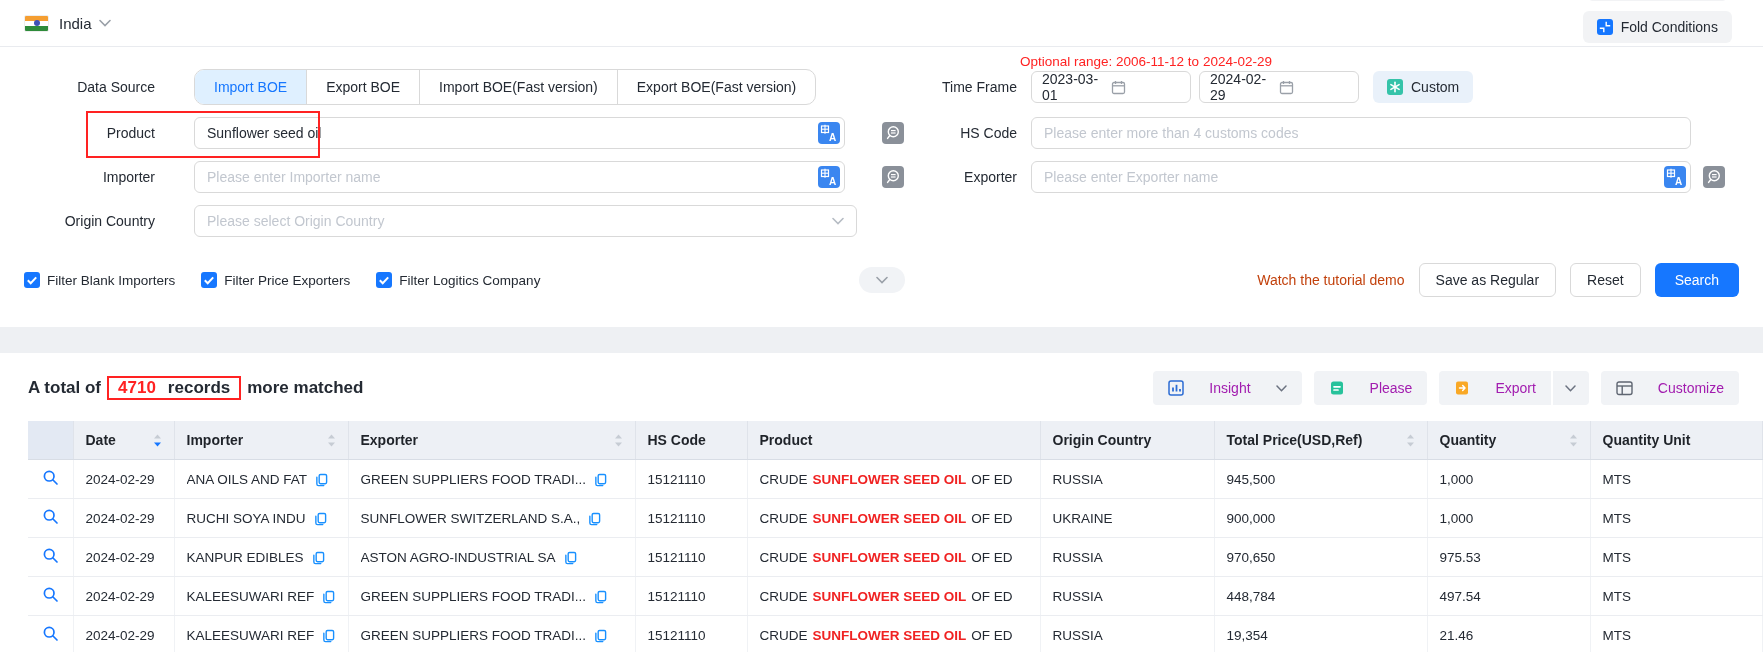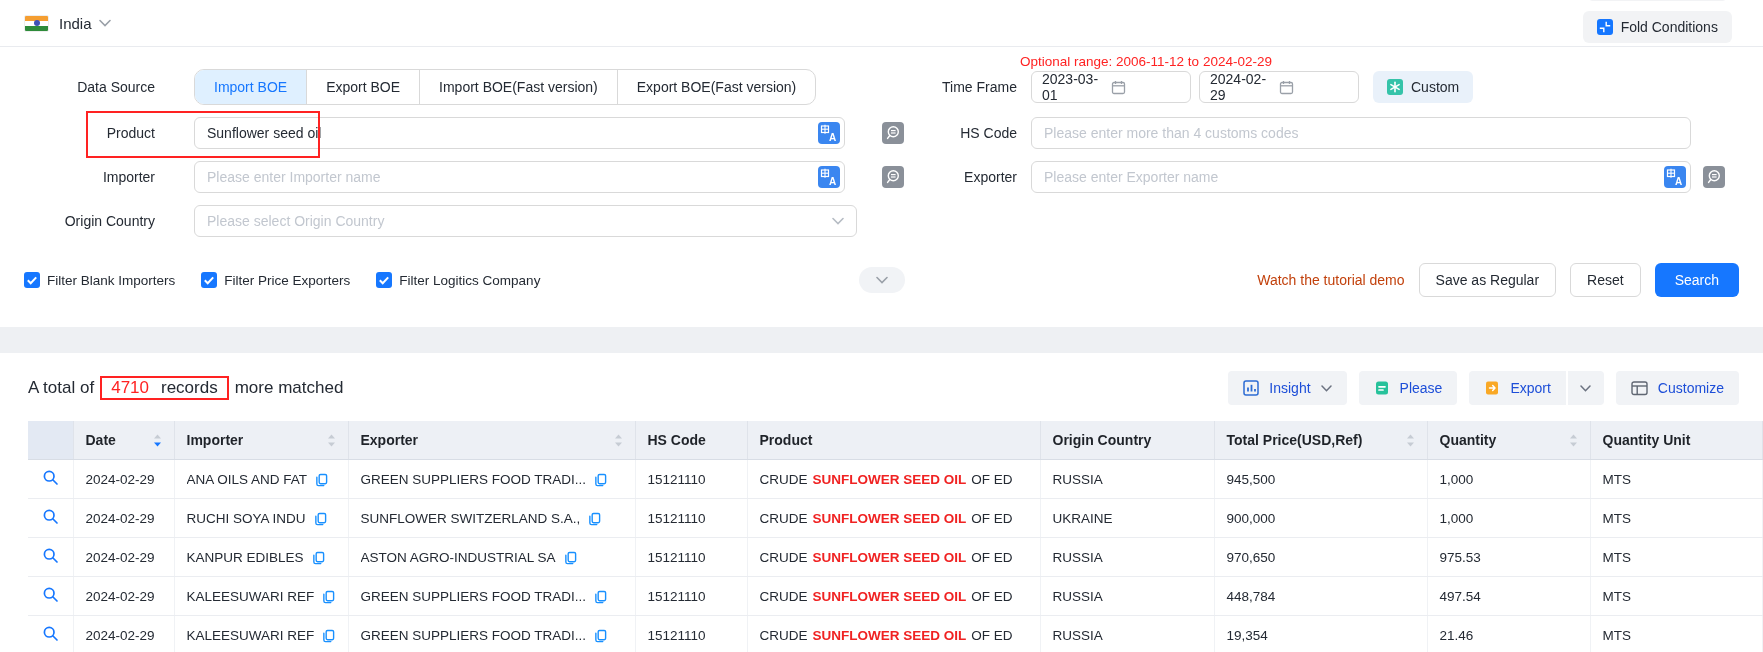--- a/index.html
+++ b/index.html
@@ -83,26 +83,26 @@
   .btn-primary{height:34px;background:#1677ff;border:none;border-radius:6px;padding:0 20px;
                font-size:14px;color:#fff;cursor:pointer;font-family:inherit;}
 
   .red-box{position:absolute;left:86px;top:64px;width:230px;height:43px;
            border:2px solid #ff2222;pointer-events:none;}
 
   
   .results-panel{background:#fff;margin-top:26px;flex:1;min-height:0;
                  padding:18px 0 0 28px;box-sizing:border-box;}
   .results-header{display:flex;align-items:center;padding-right:24px;margin-bottom:16px;}
-  .title{font-size:17px;font-weight:normal;display:flex;align-items:center;}
+  .title{font-size:17px;font-weight:bold;display:flex;align-items:center;}
   .count-box{border:2px solid #ff2222;padding:0 9px;margin:2px 6px;display:flex;align-items:baseline;}
   .count{color:#ff2222;margin-right:12px;}
   .res-buttons{margin-left:auto;display:flex;align-items:center;gap:12px;}
   .rb{height:34px;background:#f1f3f6;border:none;border-radius:4px;display:flex;
-      align-items:center;gap:10px;padding:0 15px;font-size:14px;color:#1d4ed8;cursor:pointer;
+      align-items:center;gap:25px;padding:0 15px;font-size:14px;color:#a21caf;cursor:pointer;
       font-family:inherit;}
   .export-group{display:flex;gap:2px;}
   .export-group .rb{border-radius:4px 0 0 4px;}
   .export-chev{width:36px;height:34px;background:#f1f3f6;border:none;border-radius:0 4px 4px 0;
                display:flex;align-items:center;justify-content:center;cursor:pointer;}
 
   table{border-collapse:collapse;table-layout:fixed;width:1735px;}
   th{background:#edf0f5;height:38px;font-size:14px;text-align:left;padding:0 12px;
      border-right:1px solid #dfe3ea;border-bottom:1px solid #d8dde5;font-weight:bold;
      color:#1f2329;white-space:nowrap;overflow:hidden;}

